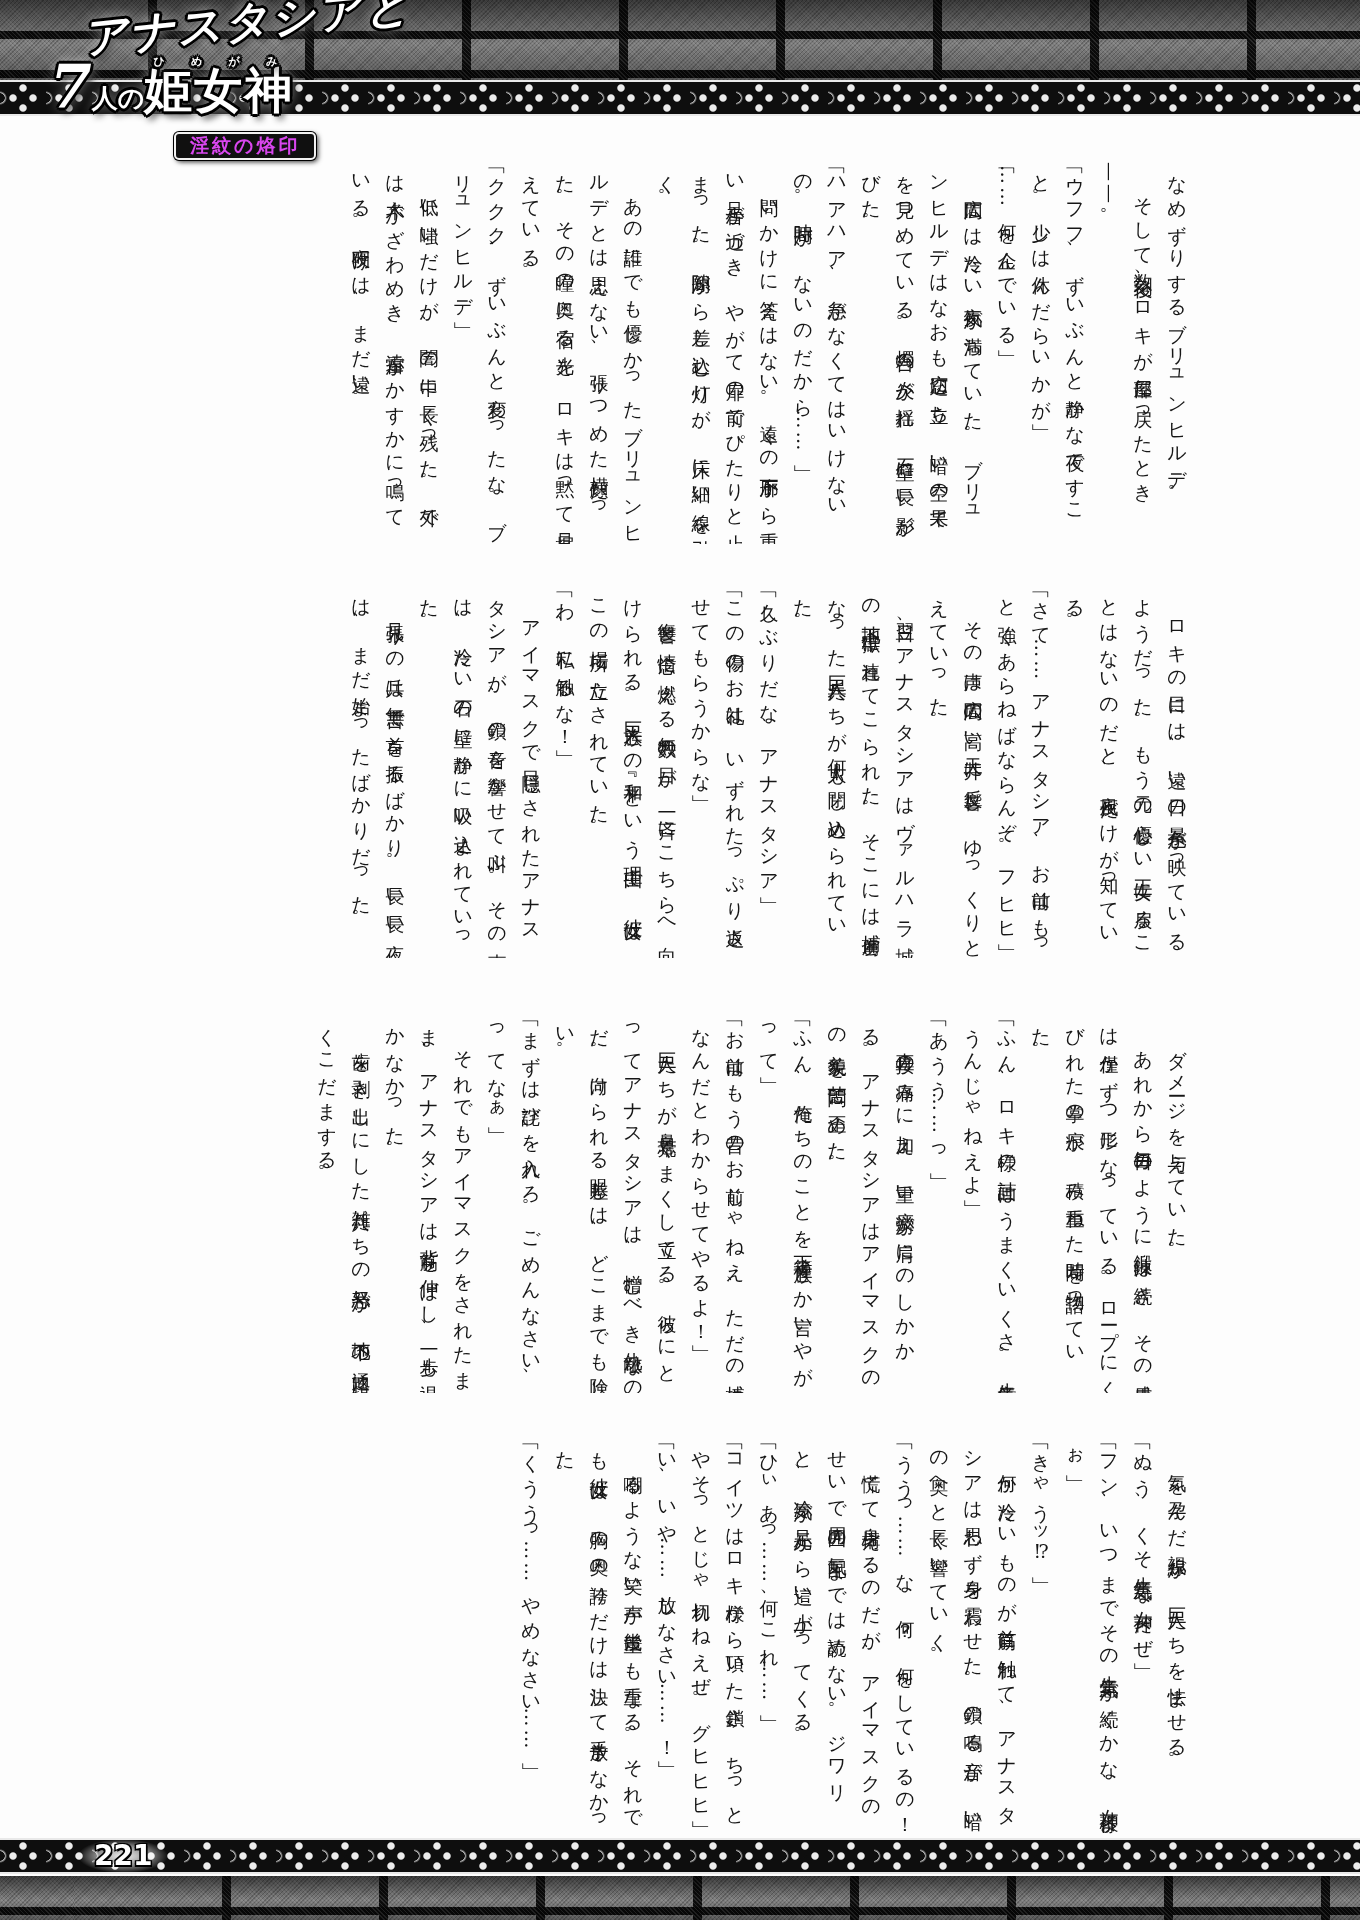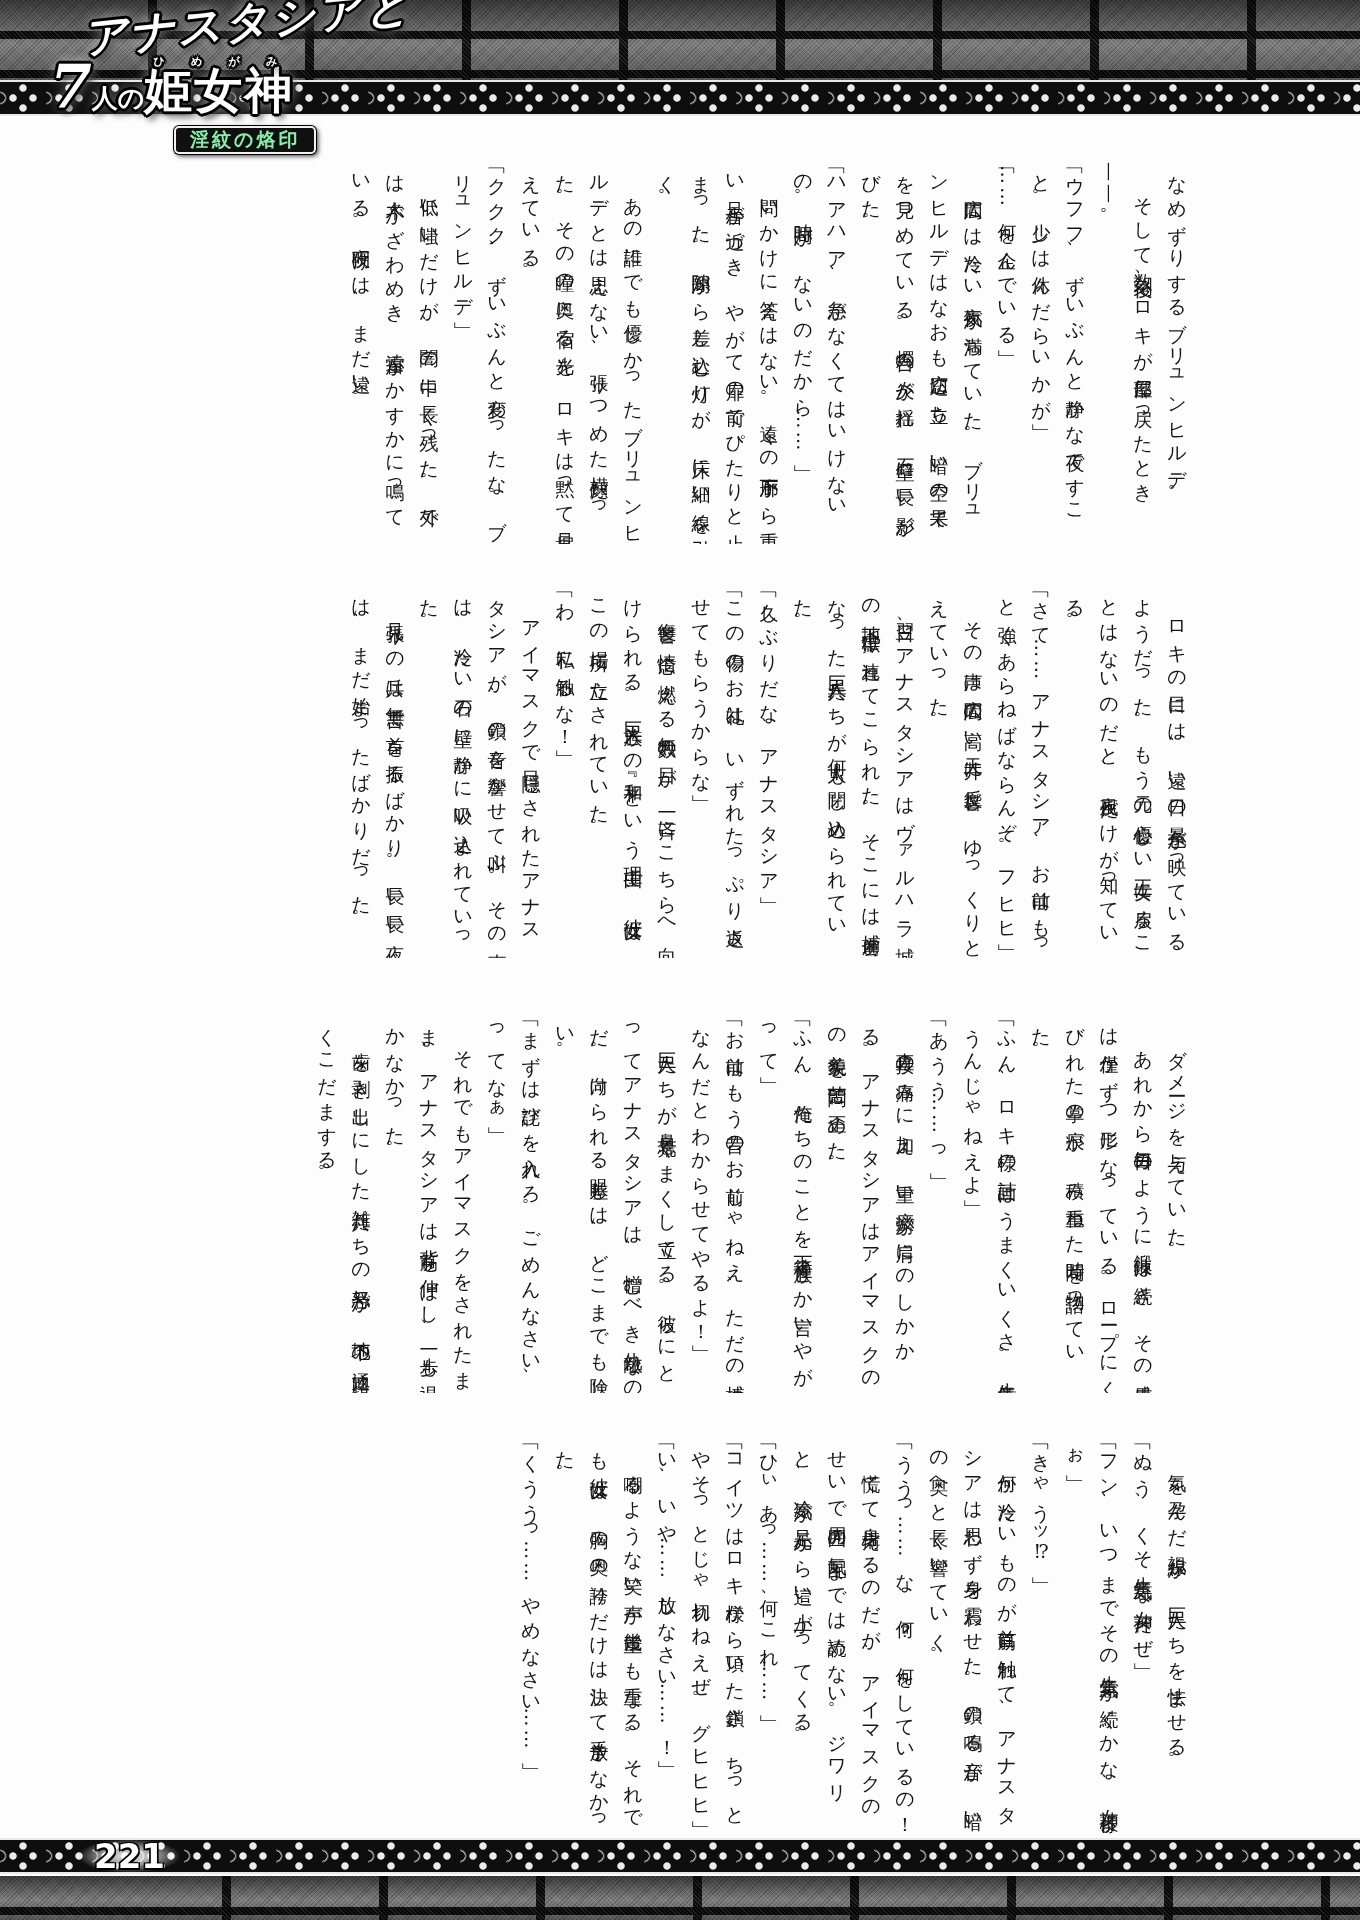--- a/index.html
+++ b/index.html
@@ -51,41 +51,41 @@
     transform:skewX(-12deg) rotate(-6deg);transform-origin:left bottom;
     margin-left:38px;margin-top:14px;
   }
   .logo-line2{margin-top:-4px;margin-left:4px;white-space:nowrap;}
   .logo-count{font-size:60px;font-weight:bold;font-style:italic;}
   .logo-no{font-size:26px;font-weight:bold;}
   .logo-line2 ruby{ruby-position:over;}
   .logo-main{font-size:48px;font-weight:bold;letter-spacing:2px;}
   .logo-line2 rt{font-size:11px;letter-spacing:8px;font-weight:bold;}
   .logo-sub{
-    display:inline-block;margin-left:128px;margin-top:10px;
-    background:#101010;color:#86efac;border:2px solid #f2f2f2;border-radius:5px;
+    display:inline-block;margin-left:128px;margin-top:16px;
+    background:#101010;color:#d946ef;border:2px solid #f2f2f2;border-radius:5px;
     font-size:19px;font-weight:bold;letter-spacing:3px;padding:2px 14px 3px;
     box-shadow:0 0 0 1px #000,2px 2px 5px rgba(0,0,0,.8);
   }
   
   .band{
     position:absolute;left:75px;width:1120px;overflow:hidden;
     writing-mode:vertical-rl;text-orientation:mixed;
     white-space:pre-line;
     color:#161616;font-size:19px;line-height:34px;letter-spacing:3px;
     text-align:left;
   }
   .b1{top:162px;height:382px;}
   .b2{top:586px;height:372px;}
   .b3{top:1015px;height:378px;}
   .b4{top:1438px;height:398px;font-size:19px;line-height:34px;}
   
   .pagenum{
     position:absolute;left:78px;top:1839px;z-index:9;height:34px;line-height:34px;
-    font-size:34px;font-weight:bold;color:#fff;padding:0 16px;
+    font-size:28px;font-weight:bold;color:#fff;padding:0 16px;
     font-family:"DejaVu Sans","Liberation Sans",sans-serif;
     text-shadow:1.5px 1.5px 0 #000,-1.5px -1.5px 0 #000,1.5px -1.5px 0 #000,-1.5px 1.5px 0 #000;
     background:radial-gradient(closest-side, rgba(255,255,255,.95), rgba(255,255,255,.55) 55%, rgba(255,255,255,0));
   }
 </style>
 </head>
 <body>
 
 <div class="page">
 

